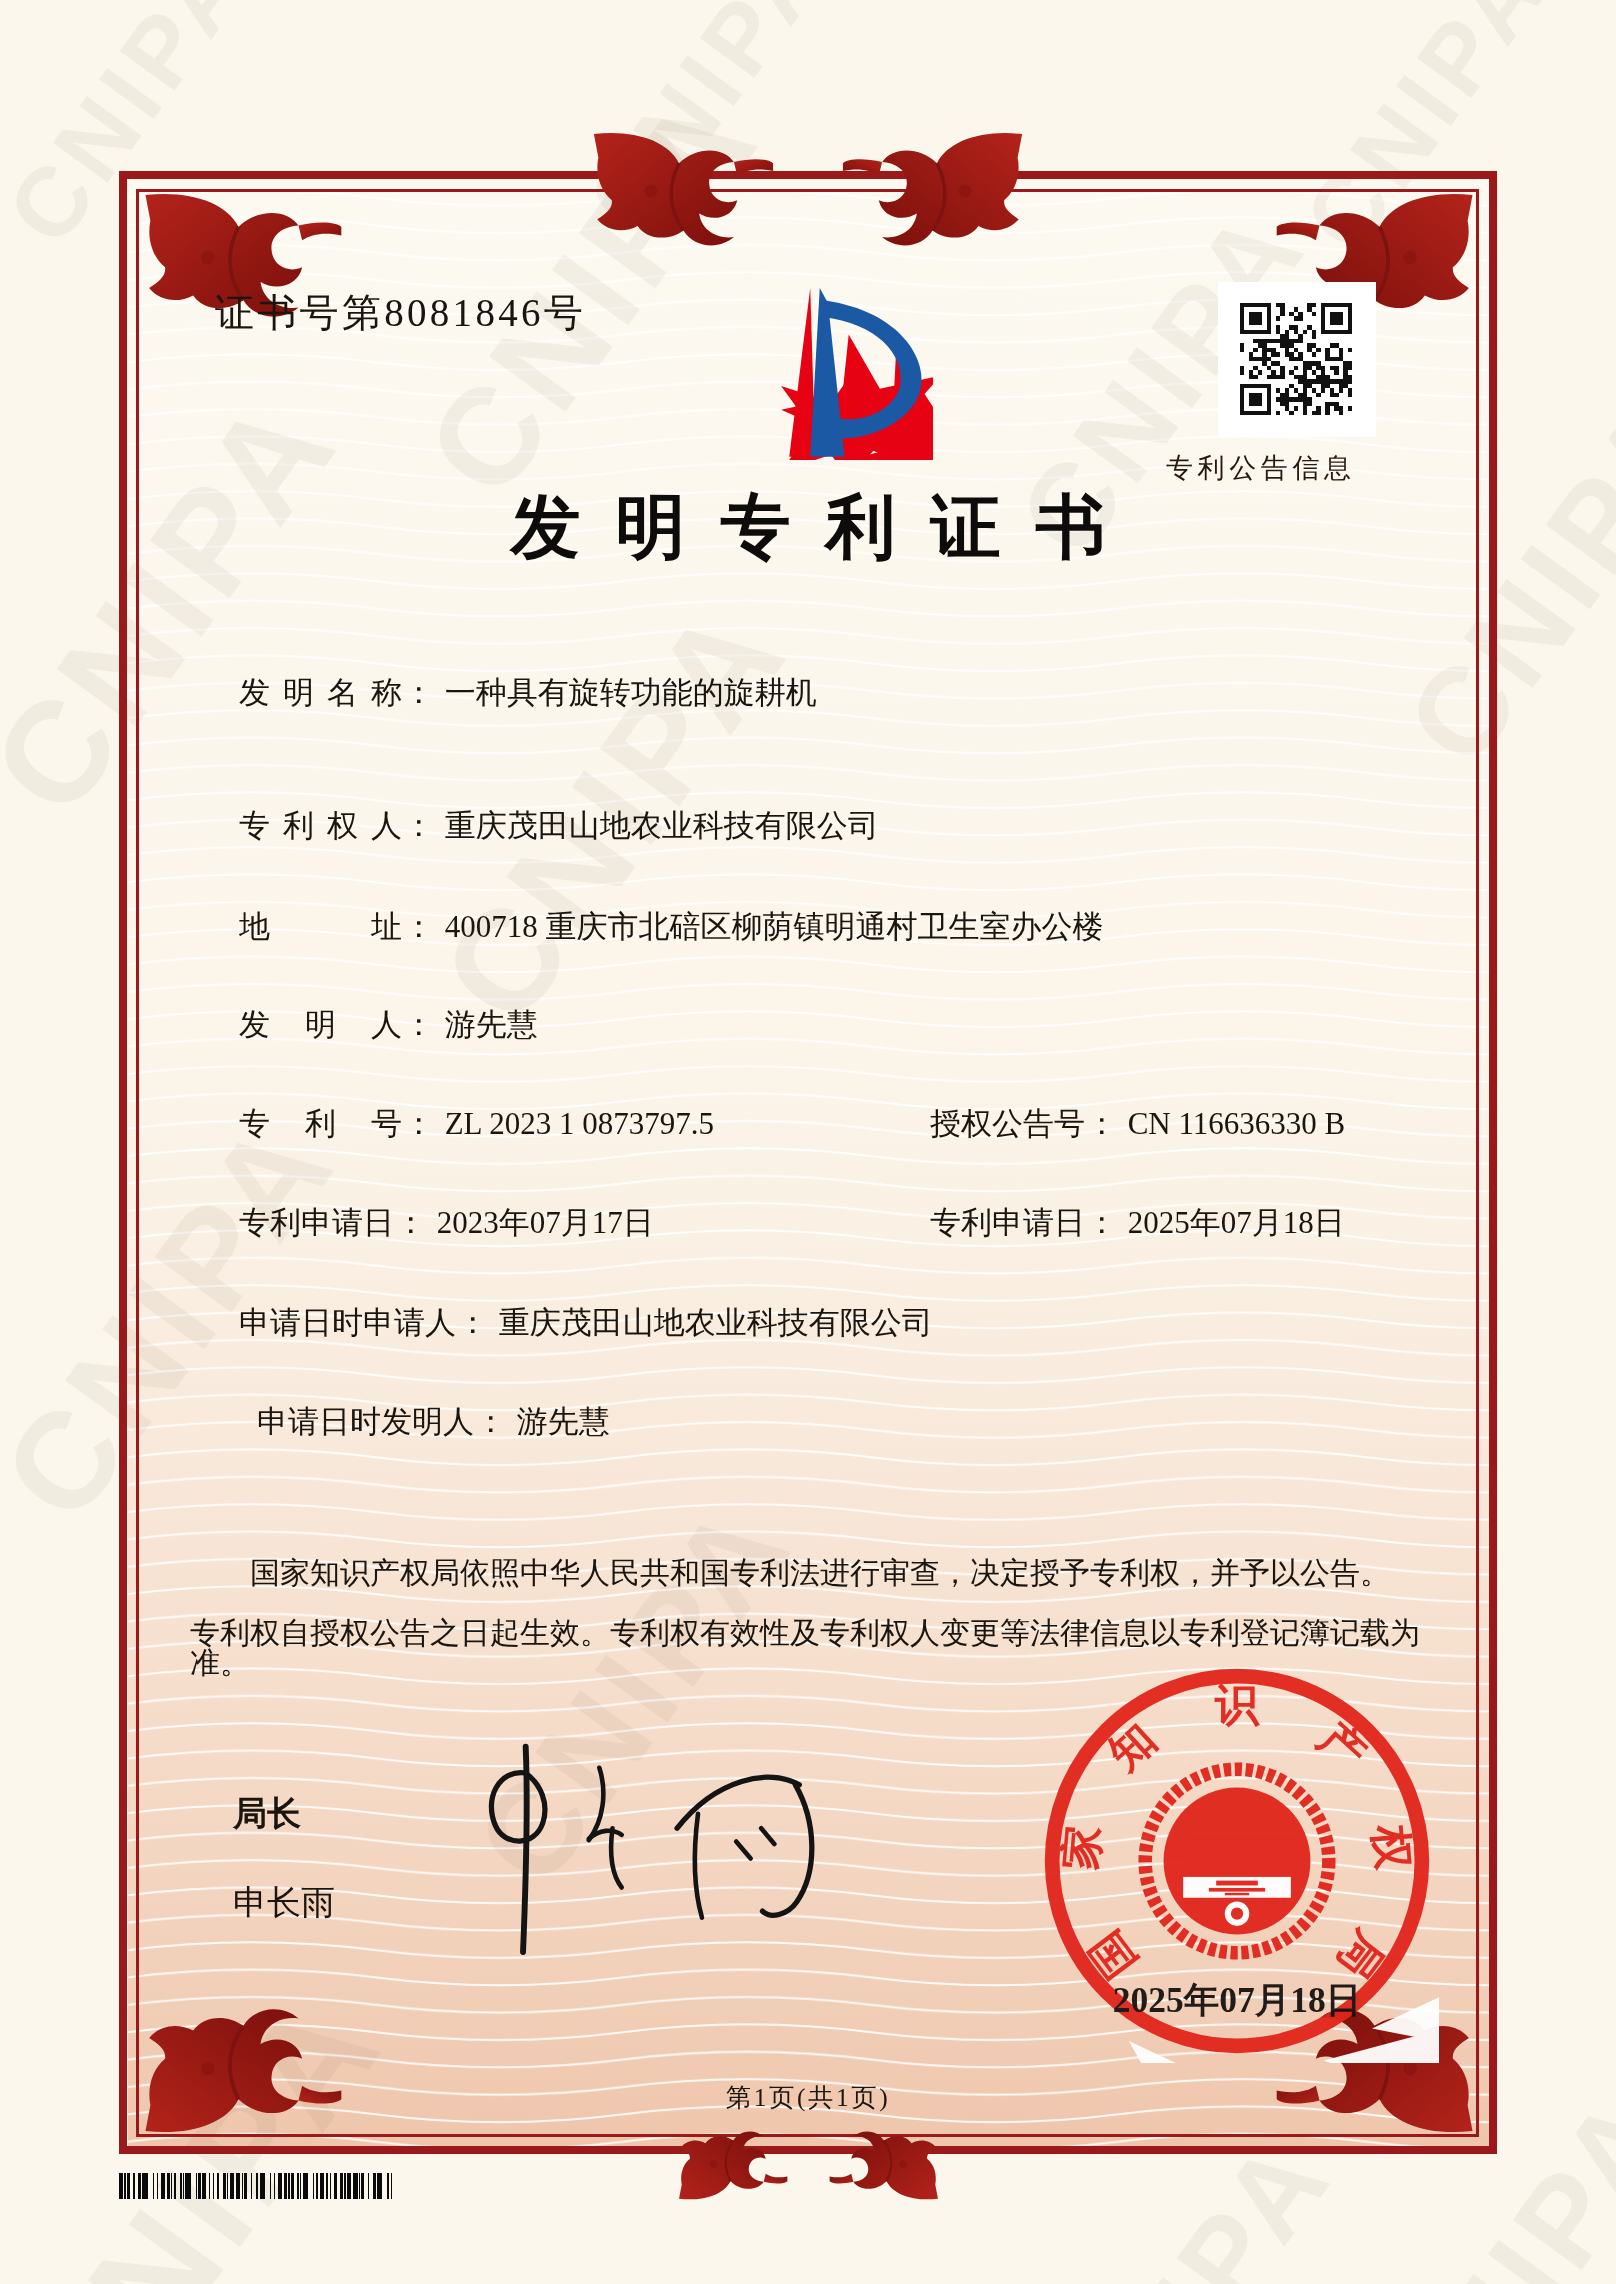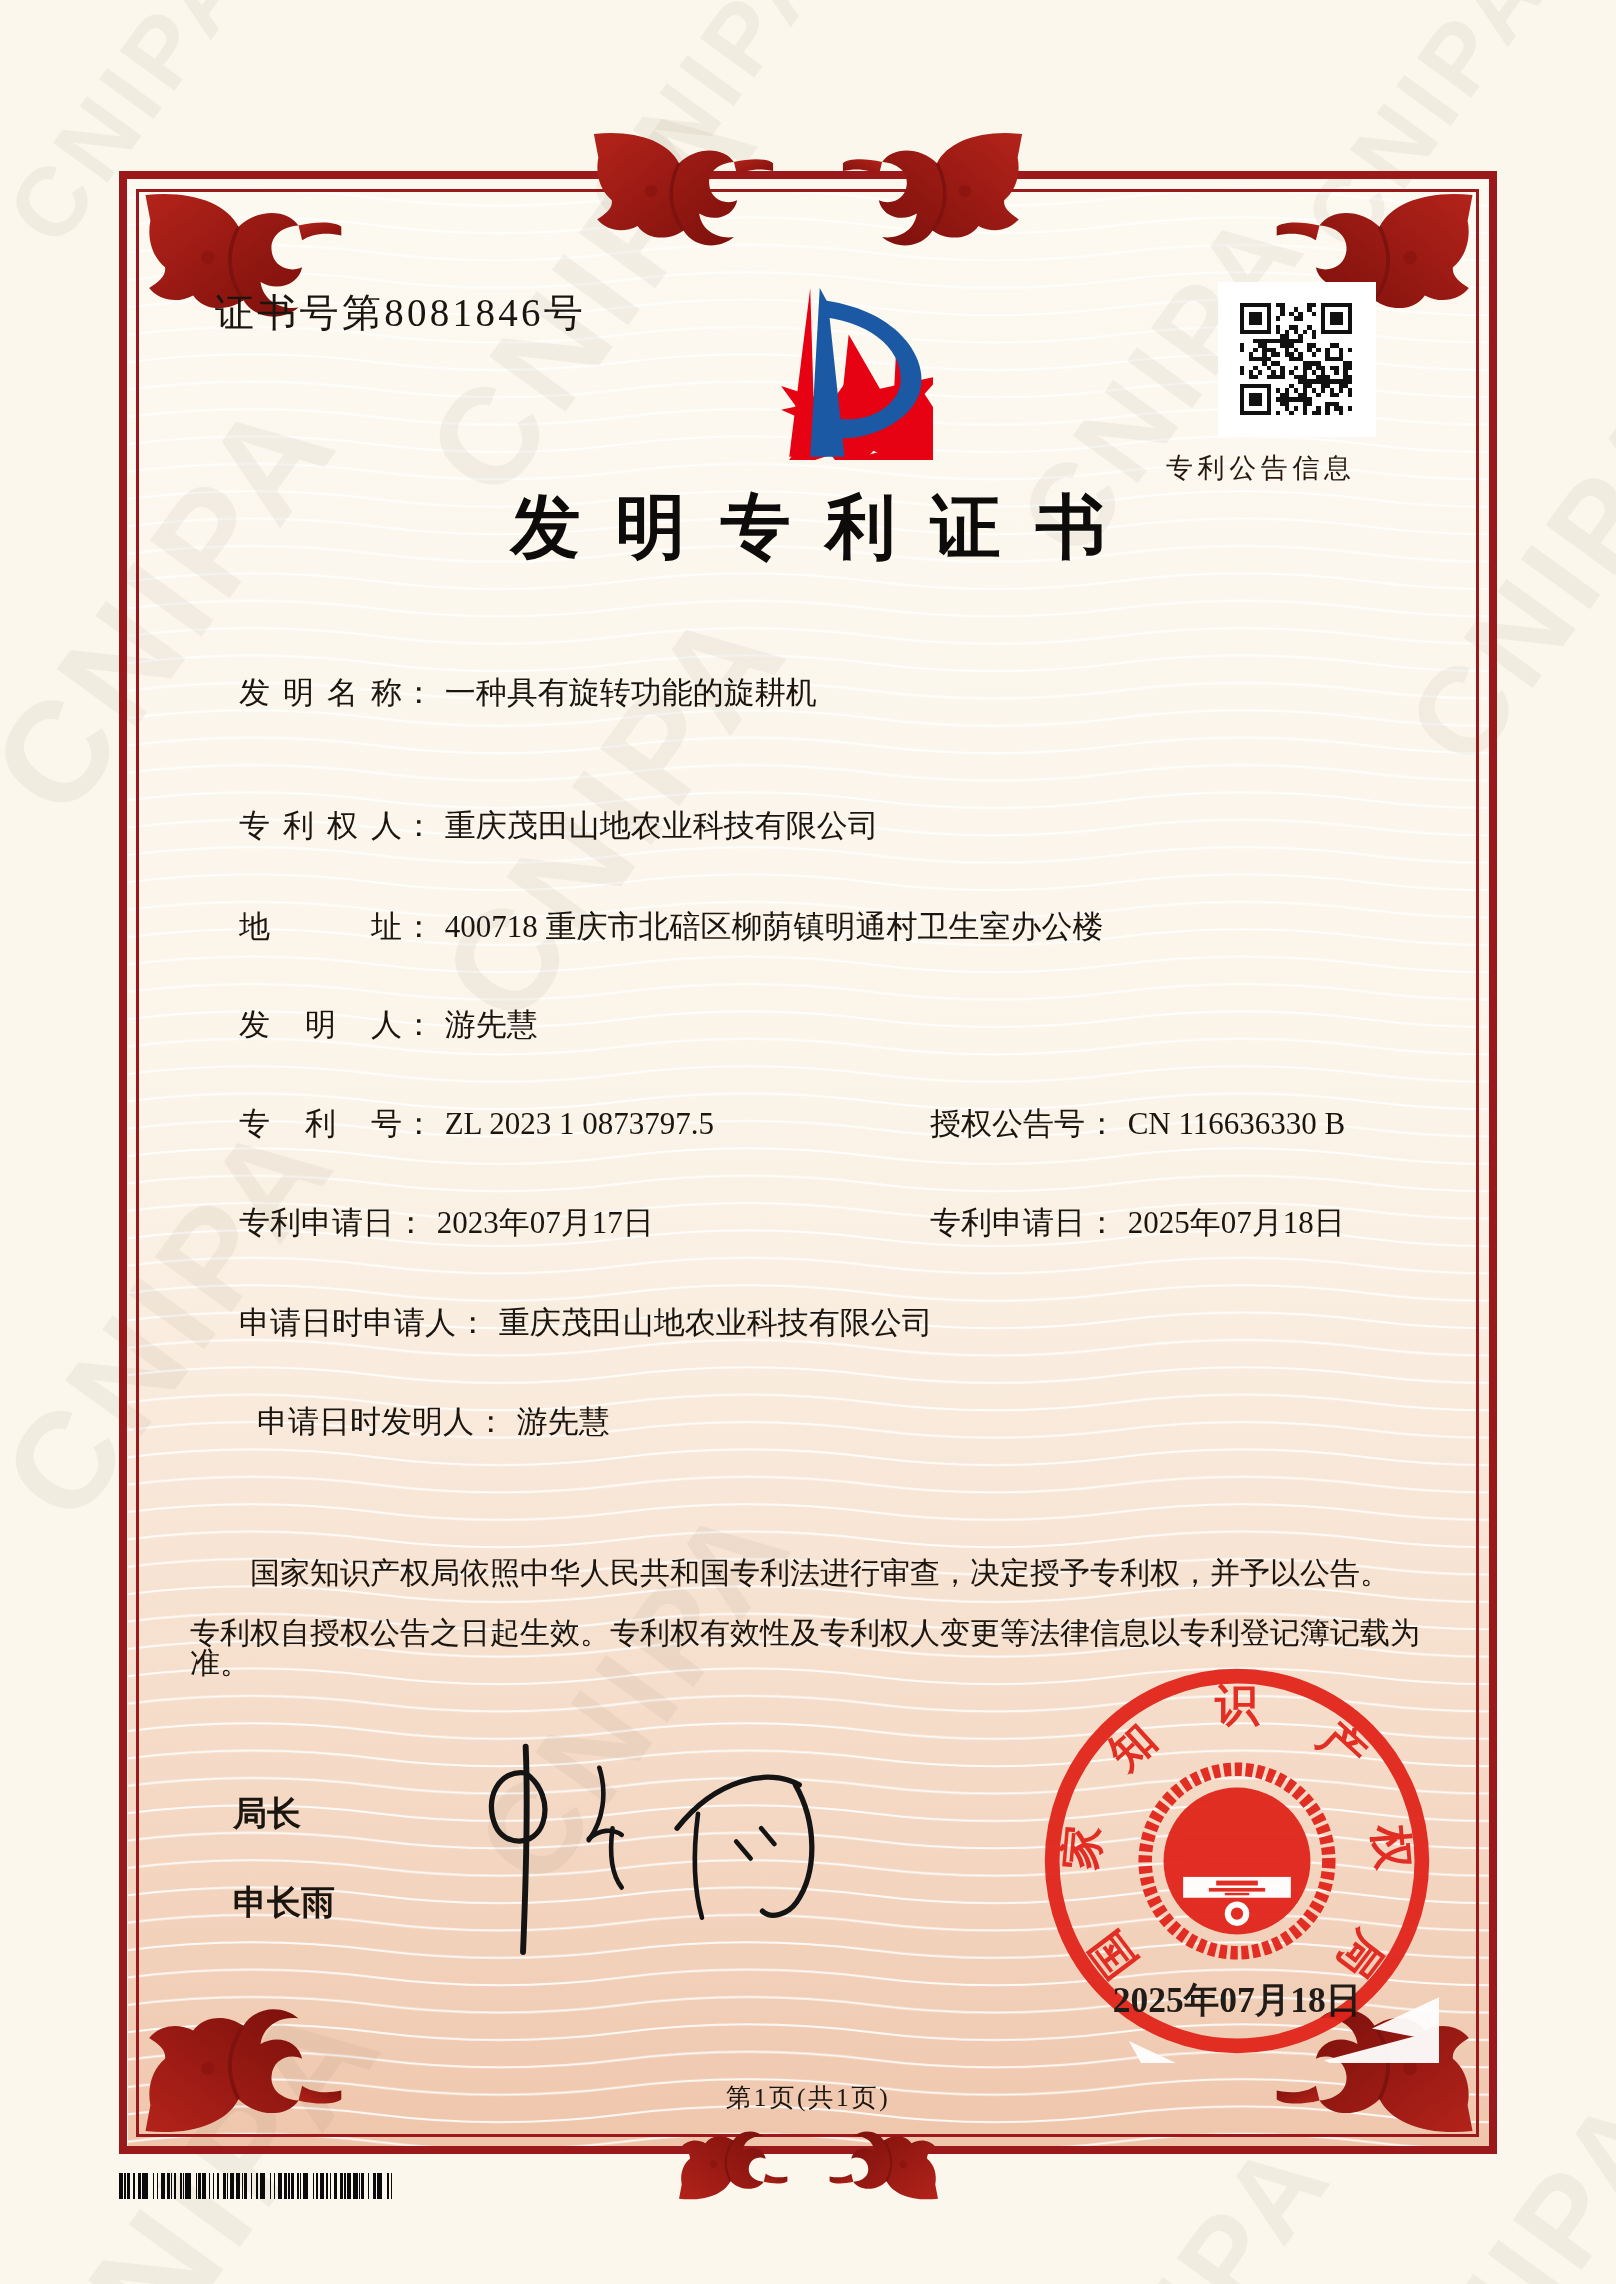--- a/index.html
+++ b/index.html
@@ -25,21 +25,21 @@
          letter-spacing:35px;padding-left:35px;box-sizing:border-box;z-index:5;color:#0e0c0a;}
   
   .row{position:absolute;font-size:31px;white-space:nowrap;z-index:5;line-height:1.25;margin-left:24px;}
   .lbl{display:inline-block;width:163px;text-align:justify;text-align-last:justify;}
   .lbl-free{display:inline-block;}
   .colon{display:inline-block;margin:0 10.4px 0 1.3px;}
   
   .stmt{position:absolute;left:190px;width:1239px;font-size:30px;line-height:1.0;z-index:5;}
   
   #sig-title{left:233px;top:1791px;font-size:34px;font-weight:700;font-family:Liberation Sans, sans-serif;z-index:5;}
-  #sig-name{left:233px;top:1880px;font-size:34px;font-weight:700;font-family:"Liberation Sans","DejaVu Sans",sans-serif;z-index:5;}
+  #sig-name{left:233px;top:1880px;font-size:34px;font-weight:400;font-family:"Liberation Sans","DejaVu Sans",sans-serif;z-index:5;}
   #sig-svg{left:427px;top:1729px;width:421px;height:238px;z-index:5;}
   
   #seal-svg{left:1035px;top:1659px;width:404px;height:404px;z-index:6;opacity:0.95;}
   
   #footer{left:0;top:2081px;width:1616px;text-align:center;font-size:25.4px;letter-spacing:2.6px;z-index:5;}
   #barcode-svg{left:119px;top:2173px;width:280px;height:26px;z-index:5;}
 </style>
 </head>
 <body>
 

